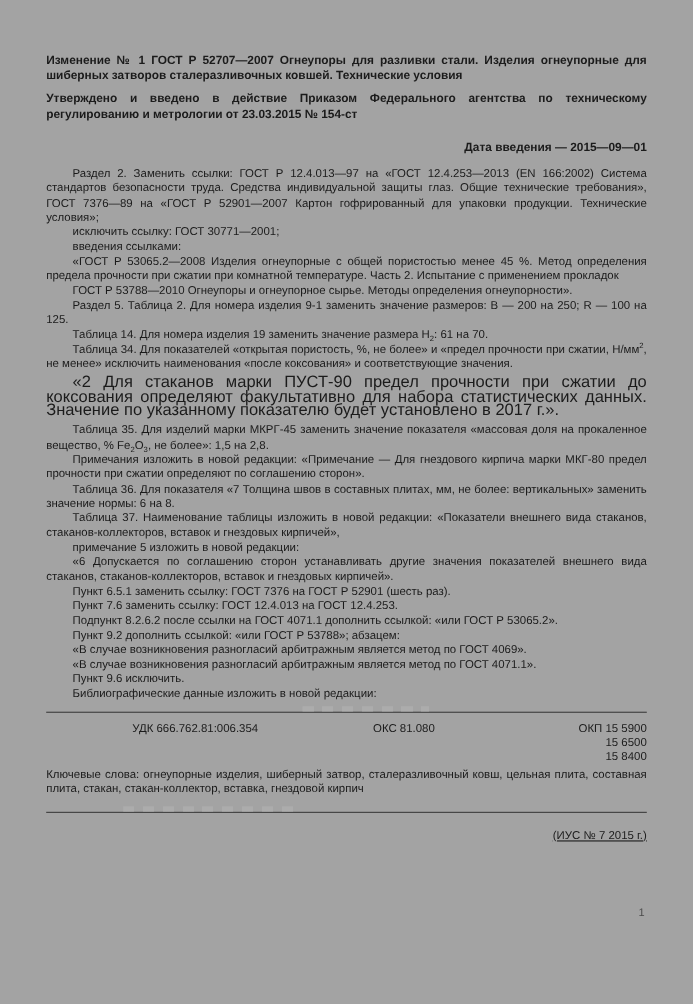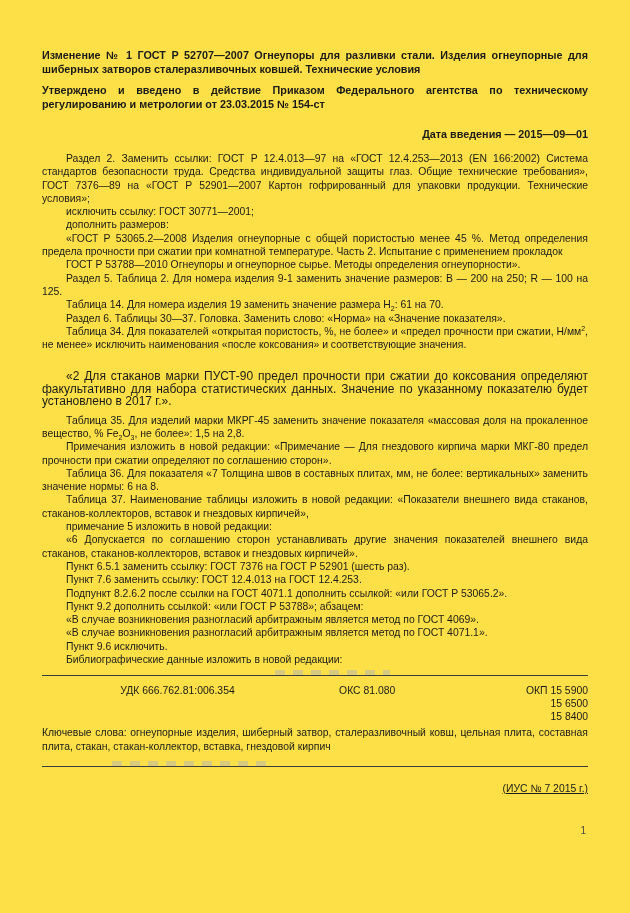--- a/index.html
+++ b/index.html
@@ -1,20 +1,20 @@
 <!DOCTYPE html>
 <html lang="ru"><head>
 <meta charset="utf-8">
 <style>
   html, body { margin: 0; padding: 0; background: #ffffff; }
   .page {
     position: relative;
     width: 630px;
     height: 913px;
-    background: #fde047;
+    background: #a3a3a3;
     font-family: "Liberation Sans", sans-serif;
     color: #1b1b1b;
     overflow: hidden;
   }
   .content {
     position: absolute;
     left: 42px;
     top: 48px;
     width: 546px;
   }
@@ -41,23 +41,23 @@
   }
   .body-paragraphs { margin-top: 11px; }
   .para {
     margin: 0;
     font-size: 10.4px;
     line-height: 13.3px;
     text-align: justify;
     text-indent: 24px;
   }
   .para.note {
-    font-size: 12px;
+    font-size: 15px;
     line-height: 12.4px;
-    margin: 19px 0 6px 0;
+    margin: 4px 0 6px 0;
   }
   sub, sup { font-size: 7px; line-height: 0; }
   .rule-wrap { position: relative; }
   .rule-1-wrap { margin-top: 9px; }
   .rule-2-wrap { margin-top: 13px; }
   hr.rule {
     margin: 0;
     border: none;
     border-top: 1.2px solid #3c3c3c;
   }
@@ -111,26 +111,25 @@
 
     <p class="doc-title">Изменение № 1 ГОСТ Р 52707—2007 Огнеупоры для разливки стали. Изделия огнеупорные для шиберных затворов сталеразливочных ковшей. Технические условия</p>
 
     <p class="doc-approval">Утверждено и введено в действие Приказом Федерального агентства по техническому регулированию и метрологии от 23.03.2015 № 154-ст</p>
 
     <p class="effective-date">Дата введения — 2015—09—01</p>
 
     <div class="body-paragraphs">
         <p class="para">Раздел 2. Заменить ссылки: ГОСТ Р 12.4.013—97 на «ГОСТ 12.4.253—2013 (EN 166:2002) Система стандартов безопасности труда. Средства индивидуальной защиты глаз. Общие технические требования», ГОСТ 7376—89 на «ГОСТ Р 52901—2007 Картон гофрированный для упаковки продукции. Технические условия»;</p>
         <p class="para">исключить ссылку: ГОСТ 30771—2001;</p>
-        <p class="para">дополнить размеров:</p>
+        <p class="para">введения ссылками:</p>
         <p class="para">«ГОСТ Р 53065.2—2008 Изделия огнеупорные с общей пористостью менее 45 %. Метод определения предела прочности при сжатии при комнатной температуре. Часть 2. Испытание с применением прокладок</p>
         <p class="para">ГОСТ Р 53788—2010 Огнеупоры и огнеупорное сырье. Методы определения огнеупорности».</p>
         <p class="para">Раздел 5. Таблица 2. Для номера изделия 9-1 заменить значение размеров: В — 200 на 250; R — 100 на 125.</p>
         <p class="para">Таблица 14. Для номера изделия 19 заменить значение размера Н<sub>2</sub>: 61 на 70.</p>
-        <p class="para">Раздел 6. Таблицы 30—37. Головка. Заменить слово: «Норма» на «Значение показателя».</p>
         <p class="para">Таблица 34. Для показателей «открытая пористость, %, не более» и «предел прочности при сжатии, Н/мм<sup>2</sup>, не менее» исключить наименования «после коксования» и соответствующие значения.</p>
         <p class="para note">«2 Для стаканов марки ПУСТ-90 предел прочности при сжатии до коксования определяют факультативно для набора статистических данных. Значение по указанному показателю будет установлено в 2017 г.».</p>
         <p class="para">Таблица 35. Для изделий марки МКРГ-45 заменить значение показателя «массовая доля на прокаленное вещество, % Fe<sub>2</sub>O<sub>3</sub>, не более»: 1,5 на 2,8.</p>
         <p class="para">Примечания изложить в новой редакции: «Примечание — Для гнездового кирпича марки МКГ-80 предел прочности при сжатии определяют по соглашению сторон».</p>
         <p class="para">Таблица 36. Для показателя «7 Толщина швов в составных плитах, мм, не более: вертикальных» заменить значение нормы: 6 на 8.</p>
         <p class="para">Таблица 37. Наименование таблицы изложить в новой редакции: «Показатели внешнего вида стаканов, стаканов-коллекторов, вставок и гнездовых кирпичей»,</p>
         <p class="para">примечание 5 изложить в новой редакции:</p>
         <p class="para">«6 Допускается по соглашению сторон устанавливать другие значения показателей внешнего вида стаканов, стаканов-коллекторов, вставок и гнездовых кирпичей».</p>
         <p class="para">Пункт 6.5.1 заменить ссылку: ГОСТ 7376 на ГОСТ Р 52901 (шесть раз).</p>
         <p class="para">Пункт 7.6 заменить ссылку: ГОСТ 12.4.013 на ГОСТ 12.4.253.</p>

